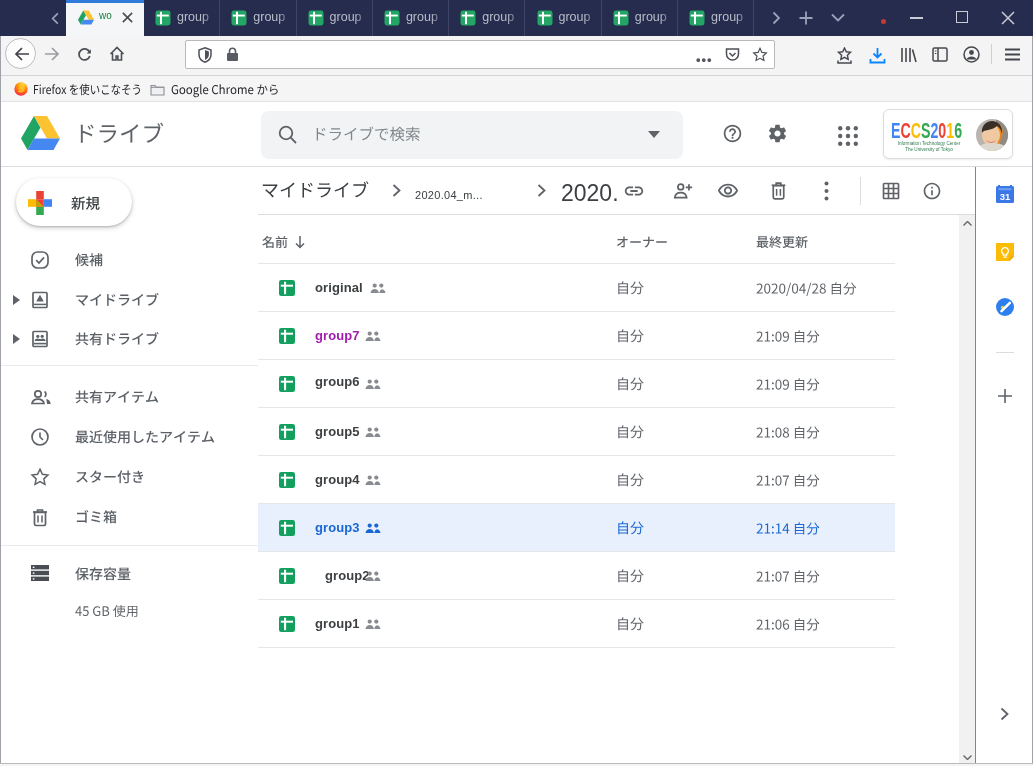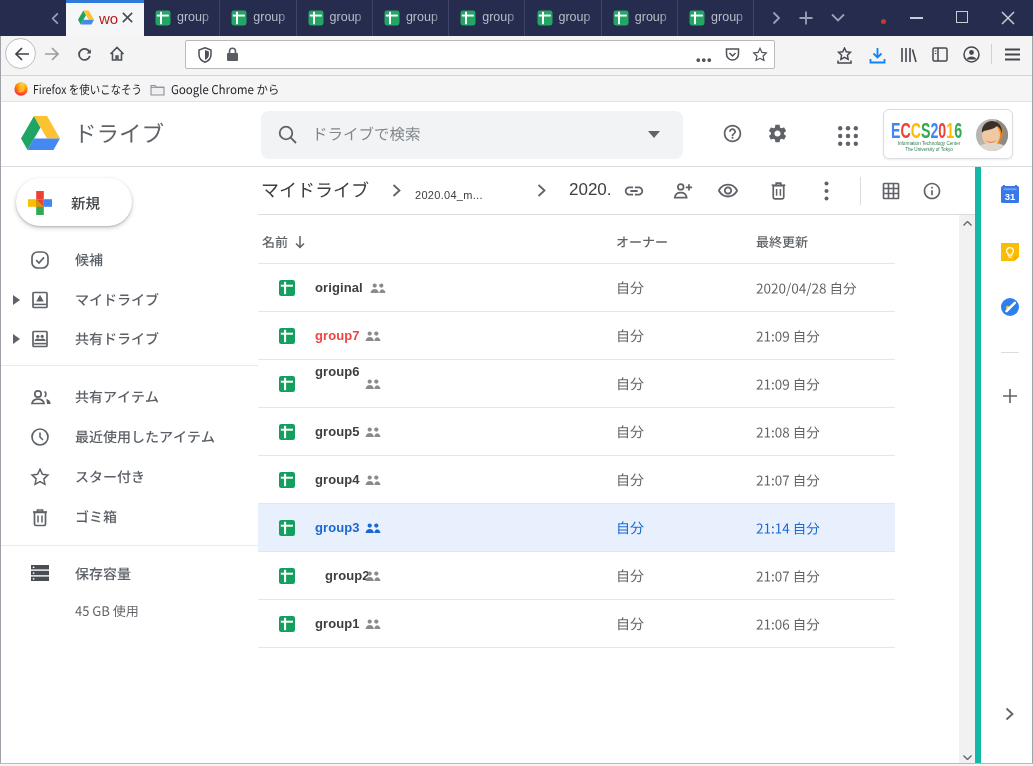--- a/index.html
+++ b/index.html
@@ -10,21 +10,21 @@
     <svg class="abs" style="left:48px;top:11px" width="15" height="15" viewBox="0 0 16 16">
       <path d="M10.5 2.5 5 8l5.5 5.5" stroke="#9ba1b9" stroke-width="1.8" fill="none"></path>
     </svg>
     <div class="abs" style="left:66px;top:0;width:78px;height:36px;background:#f5f6f7">
       <div class="abs" style="left:0;top:0;width:78px;height:3px;background:#2f7bd9"></div>
       <svg class="abs" style="left:12px;top:10px" width="16" height="15" viewBox="0 0 1443 1250">
         <path fill="#20a464" d="M481 0 0 833 240 1250 722 417Z"></path>
         <path fill="#fcc230" d="M481 0h482l480 833H962Z"></path>
         <path fill="#4688f1" d="M481 833h962l-240 417H240Z"></path>
       </svg>
-      <div class="abs" style="left:33px;top:10px;font-size:15px;color:#b91c1c">wo</div>
+      <div class="abs" style="left:33px;top:10px;font-size:10px;color:#15803d">wo</div>
       <svg class="abs" style="left:55px;top:11px" width="13" height="13" viewBox="0 0 14 14">
         <path d="M2 2l10 10M12 2 2 12" stroke="#4c4c52" stroke-width="1.7"></path>
       </svg>
     </div>
     <div class="abs" style="left:144.0px;top:0;width:76.3px;height:36px;border-right:1px solid #3e4466;overflow:hidden">
       <svg class="abs" style="left:11px;top:10px" width="16" height="16" viewBox="0 0 16 16">
         <rect x="0.5" y="0.5" width="15" height="15" rx="2.4" fill="#23a566"></rect>
         <rect x="5" y="1.8" width="2" height="12.4" fill="#fff"></rect>
         <rect x="1.8" y="4.6" width="12" height="1.9" fill="#fff"></rect>
       </svg>
@@ -491,21 +491,21 @@
         </g>
       </svg>
     </div>
     <svg class="abs" style="left:134px;top:17px" width="9" height="13" viewBox="0 0 9 13">
       <path d="M1.5 1 7.5 6.5 1.5 12" stroke="#5f6368" stroke-width="1.8" fill="none"></path>
     </svg>
     <div class="abs" style="left:157px;top:22px;font-size:11px;color:#3c4043;letter-spacing:0.3px">2020.04_m...</div>
     <svg class="abs" style="left:279px;top:17px" width="9" height="13" viewBox="0 0 9 13">
       <path d="M1.5 1 7.5 6.5 1.5 12" stroke="#5f6368" stroke-width="1.8" fill="none"></path>
     </svg>
-    <div class="abs" style="left:311px;top:13px;font-size:17px;color:#3c4043">2020.</div>
+    <div class="abs" style="left:303px;top:13px;font-size:23px;color:#3c4043">2020.</div>
     <svg class="abs" style="left:365px;top:13px" width="22" height="22" viewBox="0 0 24 24">
       <path fill="#5f6368" d="M3.9 12c0-1.71 1.39-3.1 3.1-3.1h4V7H7c-2.76 0-5 2.24-5 5s2.24 5 5 5h4v-1.9H7c-1.71 0-3.1-1.39-3.1-3.1zM8 13h8v-2H8v2zm9-6h-4v1.9h4c1.71 0 3.1 1.39 3.1 3.1s-1.39 3.1-3.1 3.1h-4V17h4c2.76 0 5-2.24 5-5s-2.24-5-5-5z"></path>
     </svg>
     <svg class="abs" style="left:414px;top:13px" width="22" height="22" viewBox="0 0 24 24">
       <g fill="none" stroke="#5f6368" stroke-width="1.9">
         <circle cx="9.5" cy="7.5" r="3.1"></circle>
         <path d="M3 19.2c.5-3.6 3.4-5.4 6.5-5.4s6 1.8 6.5 5.4Z"></path>
       </g>
       <path d="M18.5 4.5v7M15 8h7" stroke="#5f6368" stroke-width="1.9" fill="none"></path>
     </svg>
@@ -603,21 +603,21 @@
           <path transform="translate(87.0,15.5) scale(0.013500,-0.013500)" d="M187 462H760V389H187ZM734 462H812Q812 462 812 455Q812 448 812 439Q812 431 811 426Q805 309 800 227Q794 146 787 92Q779 38 770 7Q761 -24 747 -38Q732 -57 714 -64Q696 -72 670 -74Q645 -76 601 -76Q558 -75 511 -72Q510 -55 503 -34Q497 -13 486 3Q535 -1 577 -2Q619 -4 637 -4Q652 -4 662 -1Q672 2 679 9Q694 23 703 69Q713 116 720 207Q728 299 734 447ZM324 820 404 797Q367 713 318 636Q268 559 209 495Q151 431 88 383Q81 391 69 402Q57 413 45 424Q32 435 23 442Q87 484 144 543Q201 602 247 672Q293 743 324 820ZM673 822Q697 772 732 719Q767 667 808 618Q849 570 892 528Q936 487 977 458Q967 450 955 439Q942 427 932 415Q921 403 914 392Q872 426 829 471Q786 517 744 570Q703 623 666 680Q630 737 601 793ZM398 441H479Q471 359 453 281Q435 203 398 134Q361 65 295 9Q230 -47 125 -85Q120 -75 112 -62Q104 -50 94 -39Q85 -27 76 -19Q174 13 235 63Q295 112 328 173Q361 234 376 302Q391 370 398 441Z"></path>
         </g>
       </svg>
     </div>
     <div class="abs" style="left:0;top:96px;width:637px;height:1px;background:#e4e6e9"></div>
     <svg class="abs" style="left:21px;top:113px" width="16" height="16" viewBox="0 0 16 16">
       <rect x="0" y="0" width="16" height="16" rx="2.2" fill="#13a05f"></rect>
       <rect x="5" y="1.8" width="2.1" height="12.4" fill="#fff"></rect>
       <rect x="1.8" y="4.7" width="12.2" height="2" fill="#fff"></rect>
     </svg>
-    <div class="abs" style="left:57px;top:113px;font-size:13px;font-weight:700;color:#ef4444;letter-spacing:0.1px" id="nm1">group7</div>
+    <div class="abs" style="left:57px;top:113px;font-size:13px;font-weight:700;color:#a21caf;letter-spacing:0.1px" id="nm1">group7</div>
     <svg class="abs" style="left:107px;top:116px" width="16" height="11" viewBox="0 0 16 11">
       <g fill="#888b8f">
         <circle cx="4.7" cy="2.6" r="2.1"></circle>
         <circle cx="11.3" cy="2.6" r="2.1"></circle>
         <path d="M0.5 10c.3-2.6 2.2-3.9 4.2-3.9S8.6 7.4 8.9 10Z"></path>
         <path d="M9.3 10c.2-1.9 1.2-3.2 2.6-3.7 1.7.2 3.3 1.4 3.6 3.7Z"></path>
       </g>
     </svg>
     <div style="position:absolute;left:358.0px;top:110.1px;width:29px;height:21px">
       <svg class="t" width="29" height="21" style="overflow:visible">
@@ -639,21 +639,21 @@
           <path transform="translate(50.2,15.5) scale(0.013500,-0.013500)" d="M187 462H760V389H187ZM734 462H812Q812 462 812 455Q812 448 812 439Q812 431 811 426Q805 309 800 227Q794 146 787 92Q779 38 770 7Q761 -24 747 -38Q732 -57 714 -64Q696 -72 670 -74Q645 -76 601 -76Q558 -75 511 -72Q510 -55 503 -34Q497 -13 486 3Q535 -1 577 -2Q619 -4 637 -4Q652 -4 662 -1Q672 2 679 9Q694 23 703 69Q713 116 720 207Q728 299 734 447ZM324 820 404 797Q367 713 318 636Q268 559 209 495Q151 431 88 383Q81 391 69 402Q57 413 45 424Q32 435 23 442Q87 484 144 543Q201 602 247 672Q293 743 324 820ZM673 822Q697 772 732 719Q767 667 808 618Q849 570 892 528Q936 487 977 458Q967 450 955 439Q942 427 932 415Q921 403 914 392Q872 426 829 471Q786 517 744 570Q703 623 666 680Q630 737 601 793ZM398 441H479Q471 359 453 281Q435 203 398 134Q361 65 295 9Q230 -47 125 -85Q120 -75 112 -62Q104 -50 94 -39Q85 -27 76 -19Q174 13 235 63Q295 112 328 173Q361 234 376 302Q391 370 398 441Z"></path>
         </g>
       </svg>
     </div>
     <div class="abs" style="left:0;top:144px;width:637px;height:1px;background:#e4e6e9"></div>
     <svg class="abs" style="left:21px;top:161px" width="16" height="16" viewBox="0 0 16 16">
       <rect x="0" y="0" width="16" height="16" rx="2.2" fill="#13a05f"></rect>
       <rect x="5" y="1.8" width="2.1" height="12.4" fill="#fff"></rect>
       <rect x="1.8" y="4.7" width="12.2" height="2" fill="#fff"></rect>
     </svg>
-    <div class="abs" style="left:57px;top:149px;font-size:13px;font-weight:700;color:#3c4043;letter-spacing:0.1px" id="nm2">group6</div>
+    <div class="abs" style="left:57px;top:159px;font-size:13px;font-weight:700;color:#3c4043;letter-spacing:0.1px" id="nm2">group6</div>
     <svg class="abs" style="left:107px;top:164px" width="16" height="11" viewBox="0 0 16 11">
       <g fill="#888b8f">
         <circle cx="4.7" cy="2.6" r="2.1"></circle>
         <circle cx="11.3" cy="2.6" r="2.1"></circle>
         <path d="M0.5 10c.3-2.6 2.2-3.9 4.2-3.9S8.6 7.4 8.9 10Z"></path>
         <path d="M9.3 10c.2-1.9 1.2-3.2 2.6-3.7 1.7.2 3.3 1.4 3.6 3.7Z"></path>
       </g>
     </svg>
     <div style="position:absolute;left:358.0px;top:158.1px;width:29px;height:21px">
       <svg class="t" width="29" height="21" style="overflow:visible">
@@ -860,21 +860,21 @@
     <div class="abs" style="left:0;top:432px;width:637px;height:1px;background:#e4e6e9"></div>
   </div>
 <div class="abs" style="left:959px;top:215px;width:16px;height:551px;background:#f1f1f2">
     <svg class="abs" style="left:4px;top:6px" width="9" height="5" viewBox="0 0 9 5">
       <path d="M0.5 4.5 4.5 0.5 8.5 4.5" stroke="#636569" stroke-width="1.4" fill="none"></path>
     </svg>
     <svg class="abs" style="left:4px;top:540px" width="9" height="5" viewBox="0 0 9 5">
       <path d="M0.5 0.5 4.5 4.5 8.5 0.5" stroke="#636569" stroke-width="1.4" fill="none"></path>
     </svg>
   </div>
-<div class="abs" style="left:975px;top:167px;width:58px;height:599px;background:#fff;border-left:6px solid #14b8a6">
+<div class="abs" style="left:975px;top:167px;width:58px;height:599px;background:#fff;border-left:1px solid #14b8a6">
     <svg class="abs" style="left:20px;top:18px" width="18" height="18" viewBox="0 0 18 18">
       <rect x="0" y="1" width="18" height="17" rx="1.5" fill="#3b78e7"></rect>
       <rect x="2" y="0" width="2" height="3" fill="#3b78e7"></rect>
       <rect x="14" y="0" width="2" height="3" fill="#3b78e7"></rect>
       <rect x="2.5" y="3.2" width="13" height="2" fill="#6ea1f2"></rect>
       <text x="9" y="14.5" font-family="Liberation Sans" font-size="9.5" fill="#fff" text-anchor="middle" font-weight="700">31</text>
     </svg>
     <svg class="abs" style="left:20px;top:76px" width="18" height="18" viewBox="0 0 18 18">
       <path d="M0 0 H18 V13.5 L13.5 18 H0 Z" fill="#fbbc05"></path>
       <path d="M13.5 18 V13.5 H18 Z" fill="#f1a800"></path>

